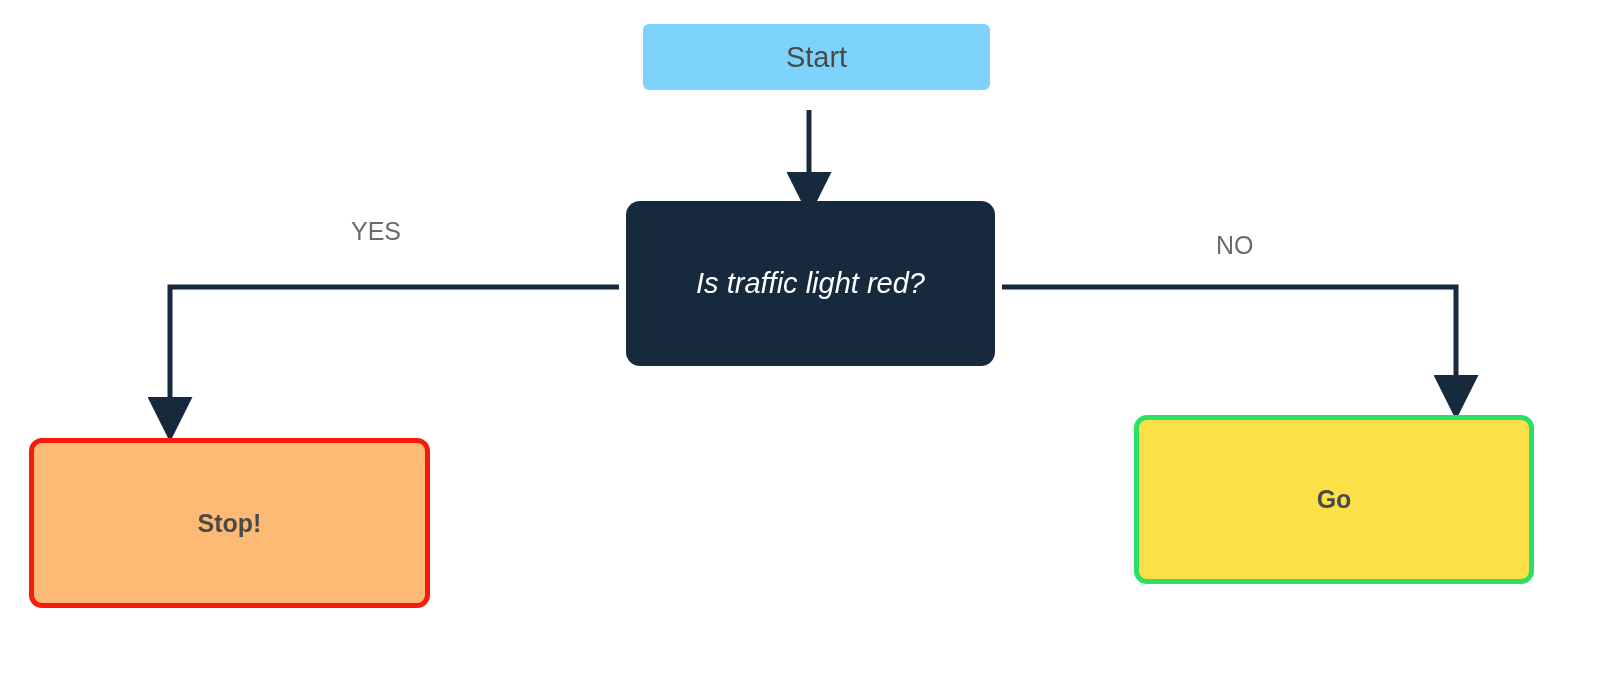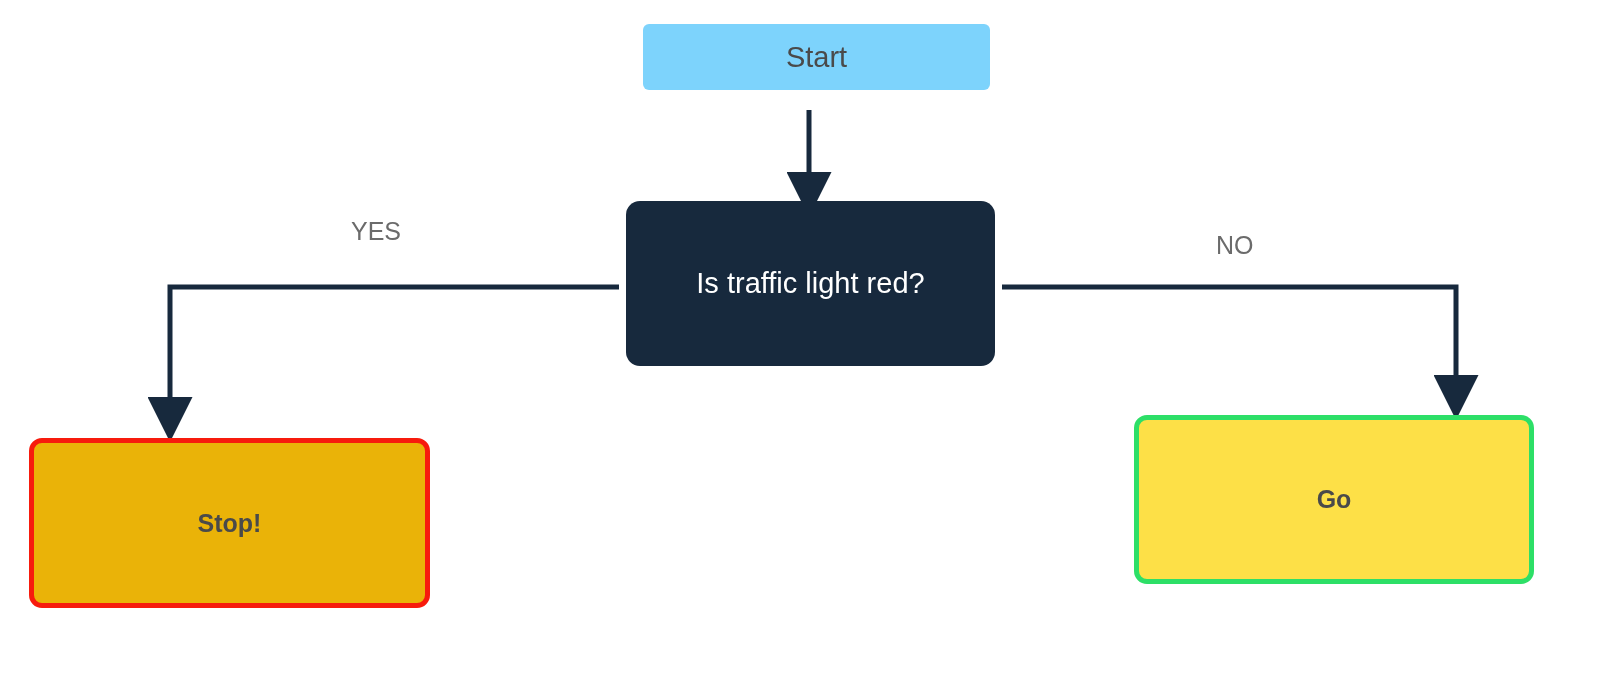--- a/index.html
+++ b/index.html
@@ -47,27 +47,28 @@
   .node-decision {
     left: 626px;
     top: 201px;
     width: 369px;
     height: 165px;
     background: #17293d;
     border-radius: 14px;
     color: #ffffff;
     font-size: 29px;
     font-weight: 400;
+    font-style: italic;
   }
   .node-stop {
     left: 29px;
     top: 438px;
     width: 401px;
     height: 170px;
-    background: #eab308;
+    background: #fdba74;
     border: 5px solid #f71b0d;
     border-radius: 13px;
     color: #4a4a4a;
     font-size: 25px;
     font-weight: bold;
   }
   .node-go {
     left: 1134px;
     top: 415px;
     width: 400px;

